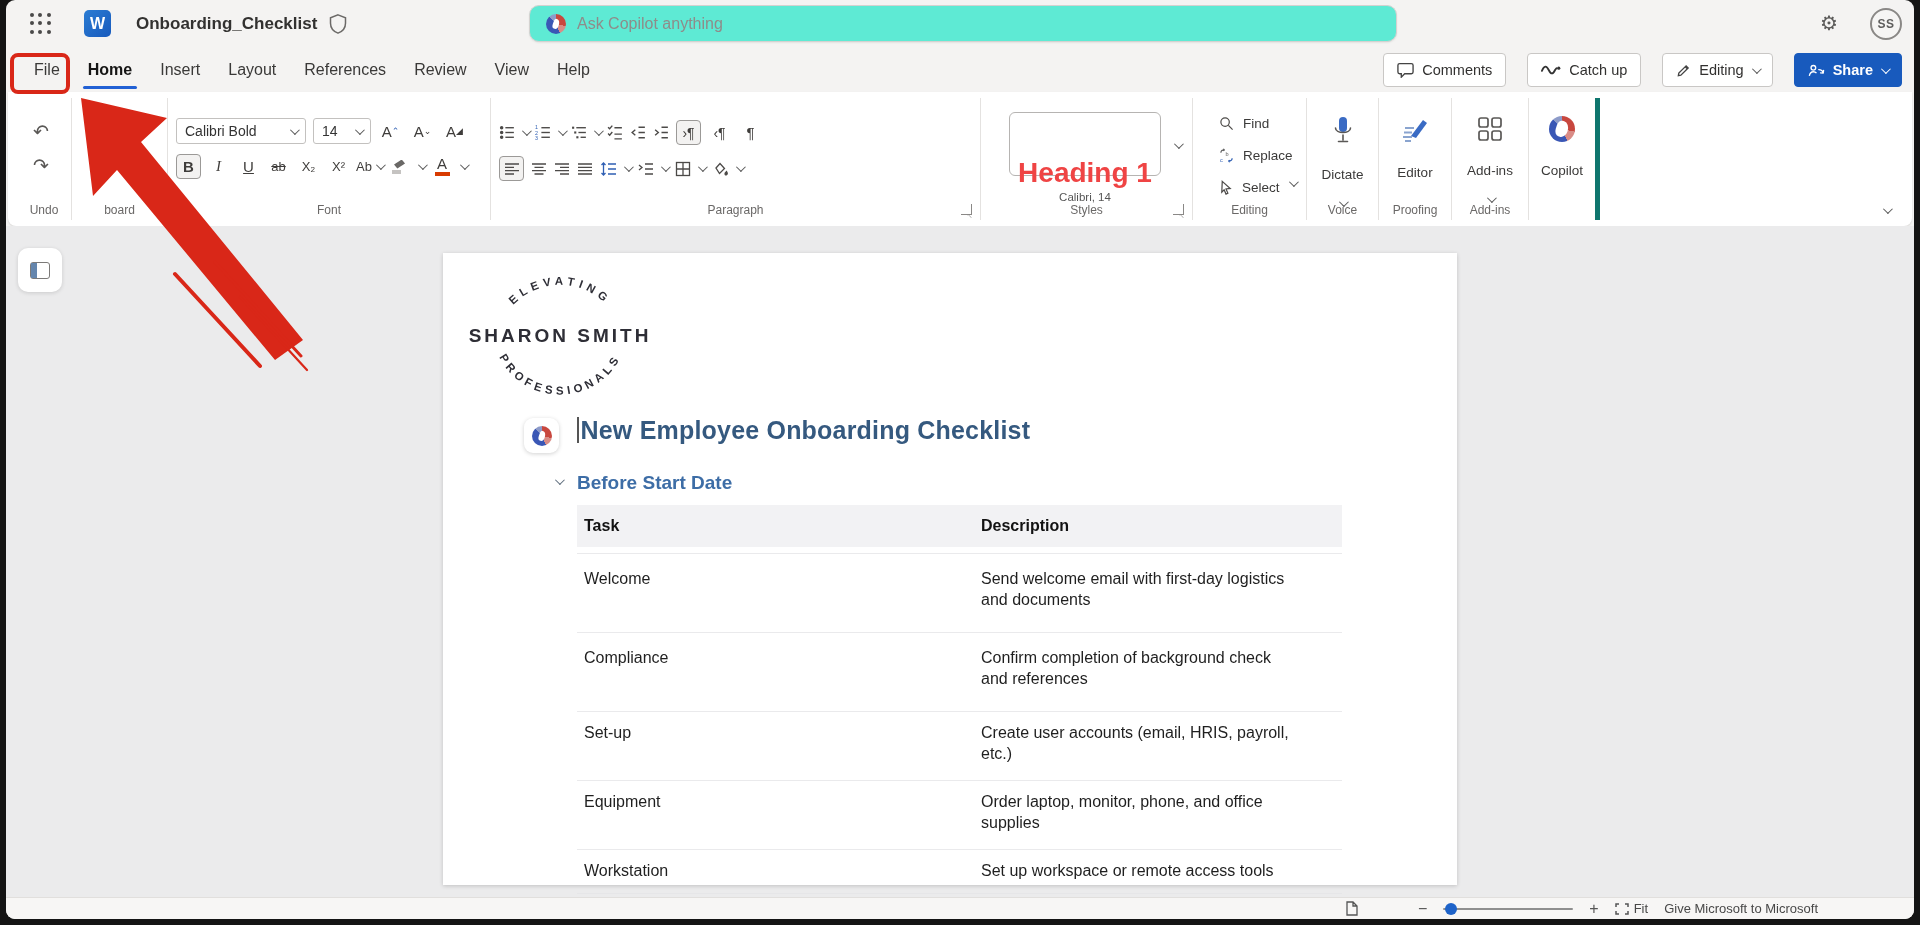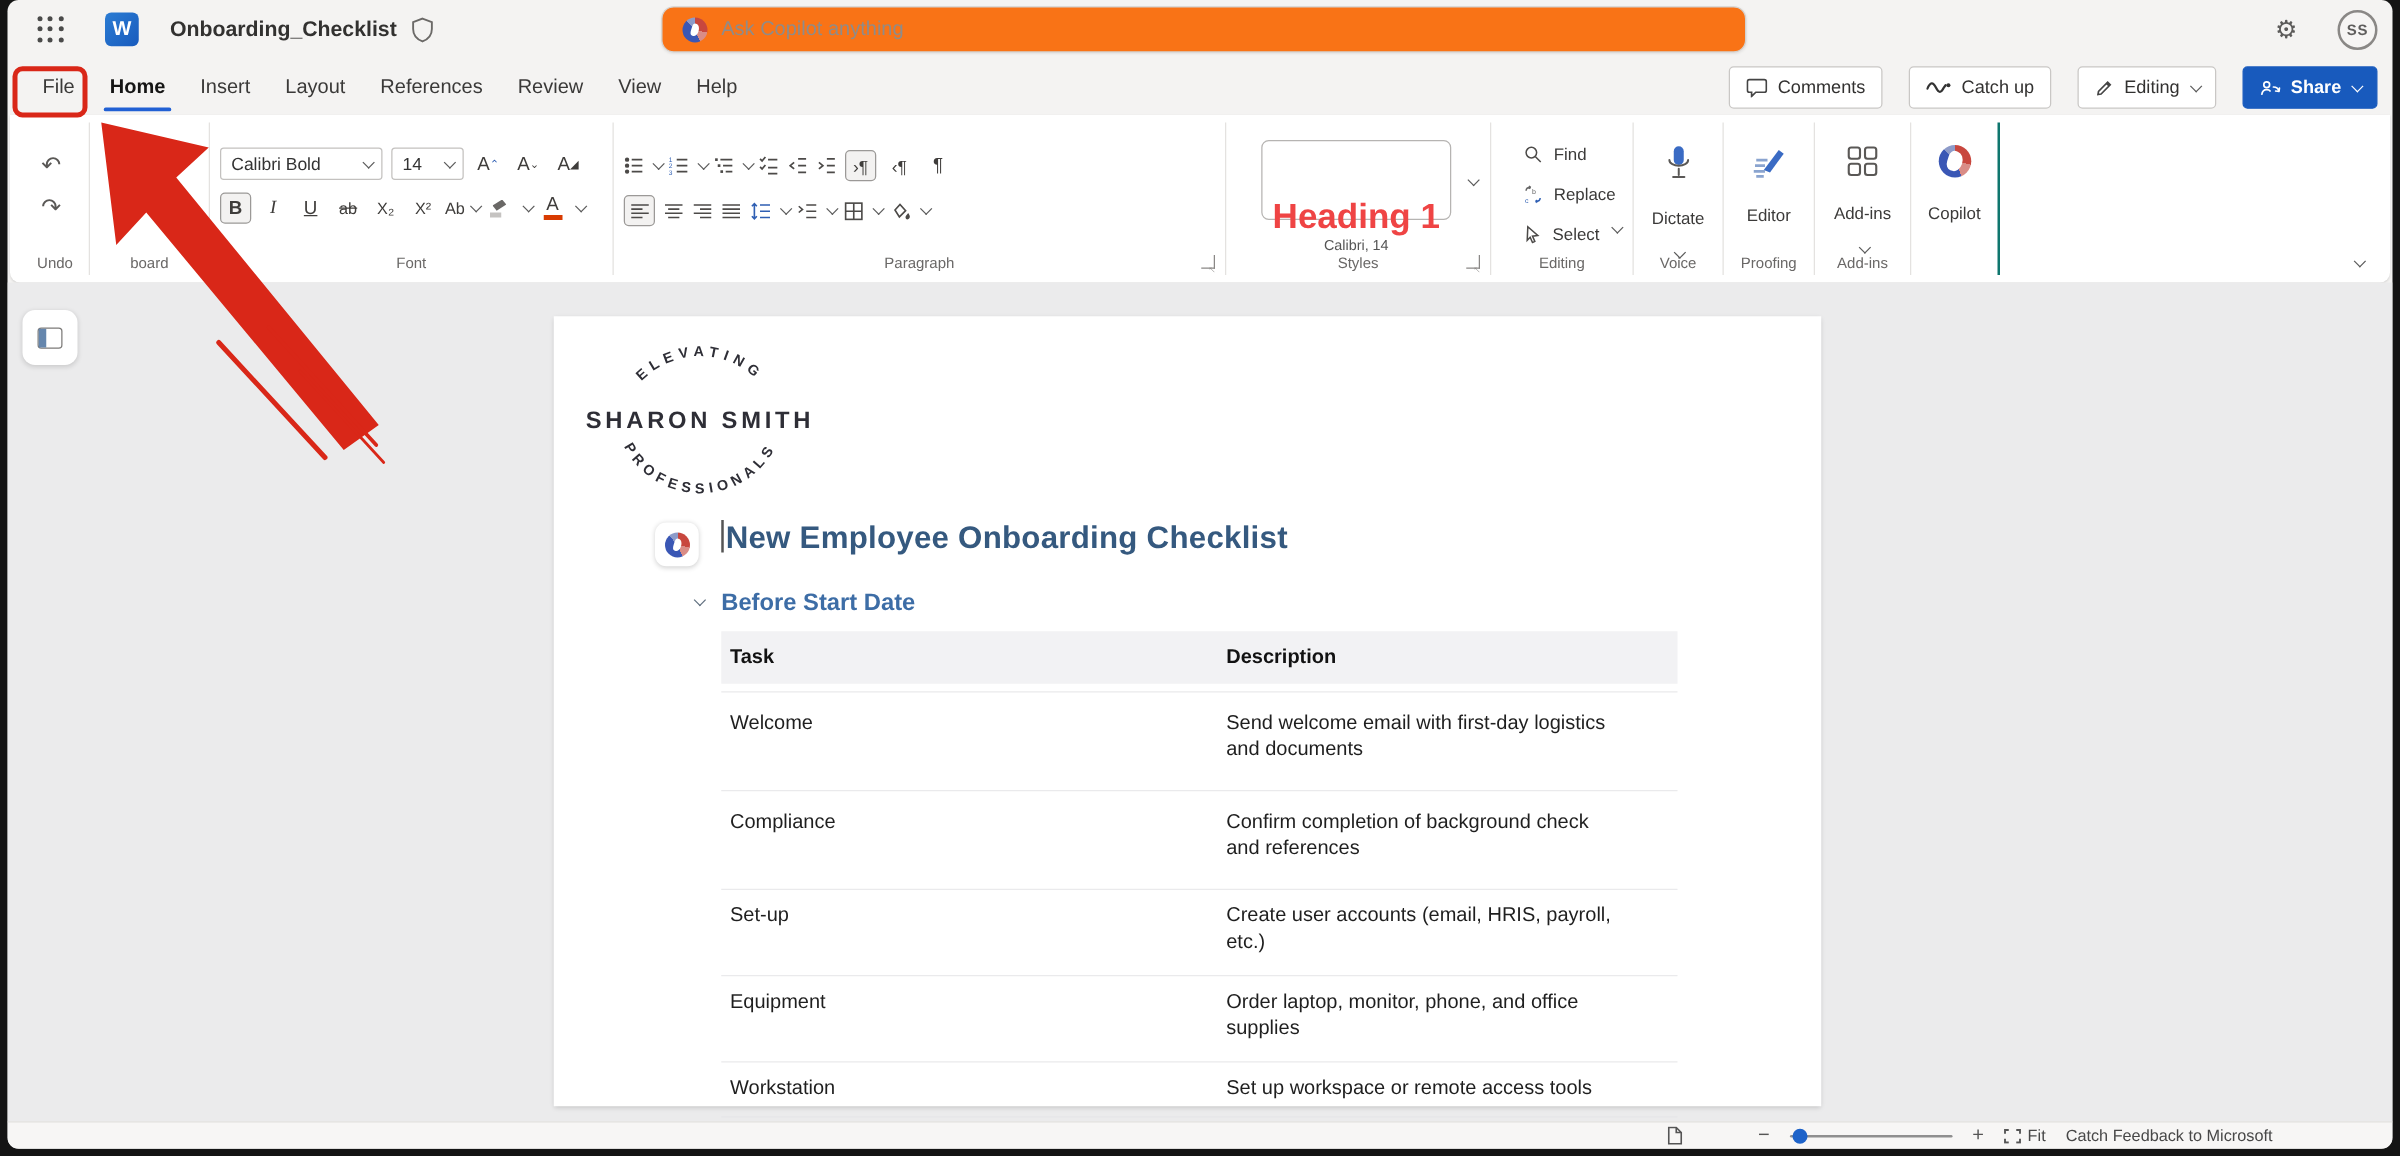--- a/index.html
+++ b/index.html
@@ -11,21 +11,21 @@
   
   .titlebar { position:absolute; top:0; left:0; right:0; height:48px; }
   .waffle { position:absolute; left:24px; top:13px; width:22px; height:22px; display:grid;
             grid-template-columns:repeat(3,1fr); gap:3px; }
   .waffle i { width:4px; height:4px; border-radius:50%; background:#4a4a4a; }
   .word-ico { position:absolute; left:78px; top:10px; width:27px; height:27px; border-radius:5px;
               background:linear-gradient(135deg,#2b7cd3,#185abd); color:#fff; font-weight:bold;
               font-size:16px; display:flex; align-items:center; justify-content:center; }
   .doc-title { position:absolute; left:130px; top:14px; font-size:17px; font-weight:600; color:#323130; }
   .shield { position:absolute; left:322px; top:13px; }
-  .searchbar { position:absolute; left:523px; top:5px; width:868px; height:37px; background:#f97316;
+  .searchbar { position:absolute; left:523px; top:5px; width:868px; height:37px; background:#5eead4;
                border:1px solid #d4d2d0; border-radius:10px; box-shadow:0 1px 2px rgba(0,0,0,.07);
                display:flex; align-items:center; padding-left:16px; gap:11px; }
   .copilot-dot { width:20px; height:20px; border-radius:50%;
                  background:conic-gradient(from 210deg,#3a57b5 0 30%,#8d9bc9 30% 42%,#c8473e 42% 70%,#d98c86 70% 85%,#3a57b5 85%);
                  position:relative; }
   .copilot-dot::after { content:""; position:absolute; inset:5px 7px 5px 7px; background:#fff; border-radius:40% 60% 55% 45%; transform:rotate(18deg); }
   .searchbar input { border:none; outline:none; background:transparent; font-size:16px; color:#444;
                      width:640px; font-family:"Liberation Sans",sans-serif; }
   .searchbar input::placeholder { color:#8e8c8a; }
   .gear { position:absolute; right:76px; top:11px; font-size:20px; color:#5c5b5a; }
@@ -63,21 +63,21 @@
   .g-undo { left:9px; width:55px; }
   .g-undo .u { position:absolute; left:16px; font-size:19px; color:#5a5856; }
   .g-clip { left:64px; width:96px; }
   .g-font { left:160px; width:323px; }
   .g-par  { left:483px; width:490px; }
   .g-sty  { left:973px; width:212px; }
   .g-edit { left:1185px; width:114px; }
   .g-voice{ left:1299px; width:72px; }
   .g-proof{ left:1371px; width:73px; }
   .g-add  { left:1444px; width:77px; }
-  .g-cop  { left:1521px; width:71px; border-right:2px solid #0f766e; }
+  .g-cop  { left:1521px; width:71px; border-right:5px solid #0f766e; }
 
   .frow { position:absolute; left:8px; display:flex; align-items:center; }
   .combo { border:1px solid #c3c1bf; border-radius:3px; height:26px; display:flex; align-items:center;
            justify-content:space-between; padding:0 8px; font-size:14px; color:#333; background:#fff; }
   .smallbtn { min-width:25px; height:25px; display:flex; align-items:center; justify-content:center;
               font-size:15px; color:#3f3d3b; position:relative; }
   .boxed { border:1.5px solid #9b9997; border-radius:4px; background:#f3f2f1; }
   .fc-A { font-size:15px; line-height:12px; text-align:center; }
   .fc-A .bar { display:block; width:15px; height:4px; background:#d83b01; margin:2px auto 0; }
   .hl-pen { width:16px; height:14px; position:relative; }
@@ -511,21 +511,21 @@
     <span class="sb-track">
       <span class="sb-dot"></span>
     </span>
     <span class="sb-sign">+</span>
     <span class="fitgrp">
       <svg width="14" height="12" viewBox="0 0 14 12">
         <path d="M1 4 V1 h3 M10 1 h3 v3 M13 8 v3 h-3 M4 11 H1 V8" fill="none" stroke="#555" stroke-width="1.5"></path>
         </svg>
       <span>Fit</span>
     </span>
-    <span>Catch Feedback to Microsoft</span>
+    <span>Give Microsoft to Microsoft</span>
   </div>
 
   <svg class="note-arrow" viewBox="0 0 272 290">
     <path d="M26 6 L112 26 L86 50 L248 248 L220 268 L62 78 L38 104 Z" fill="#d92718"></path>
     <path d="M120 182 L205 274" stroke="#d92718" stroke-width="4" stroke-linecap="round"></path>
     <path d="M160 170 L246 264" stroke="#d92718" stroke-width="3" stroke-linecap="round"></path>
     <path d="M185 205 L252 278" stroke="#d92718" stroke-width="2.2" stroke-linecap="round"></path>
   </svg>
 
 </div>

